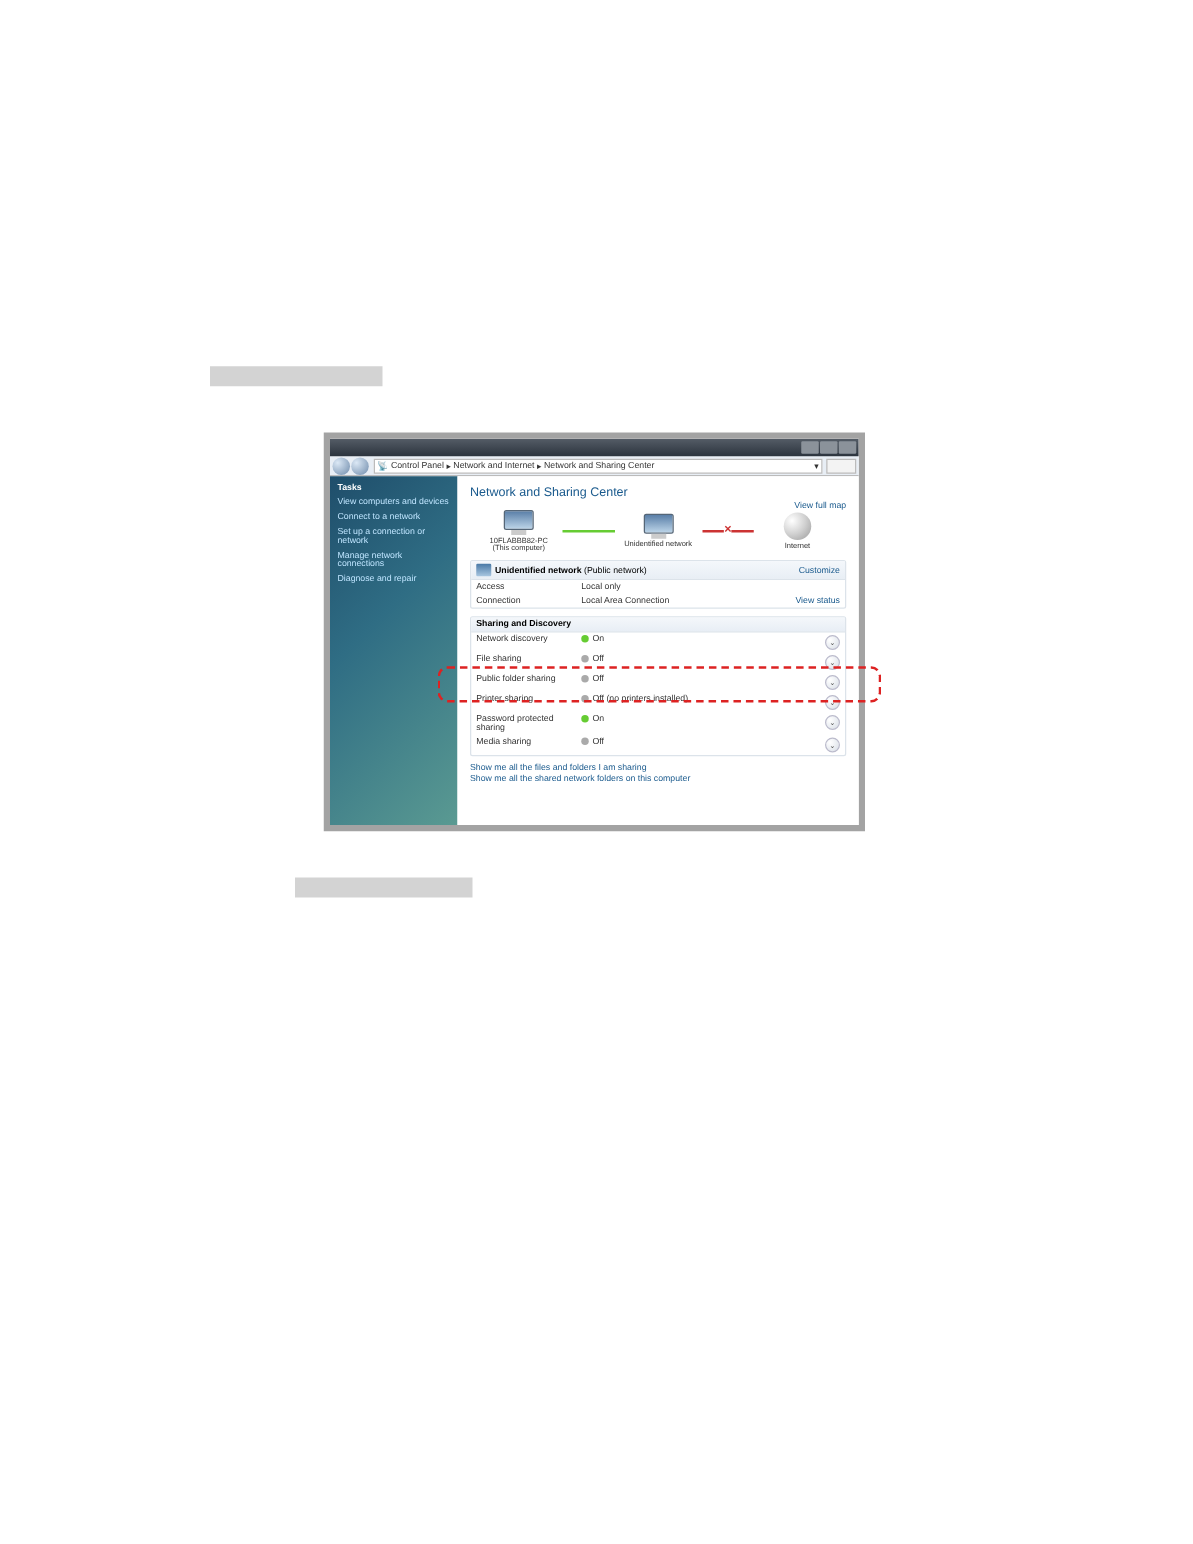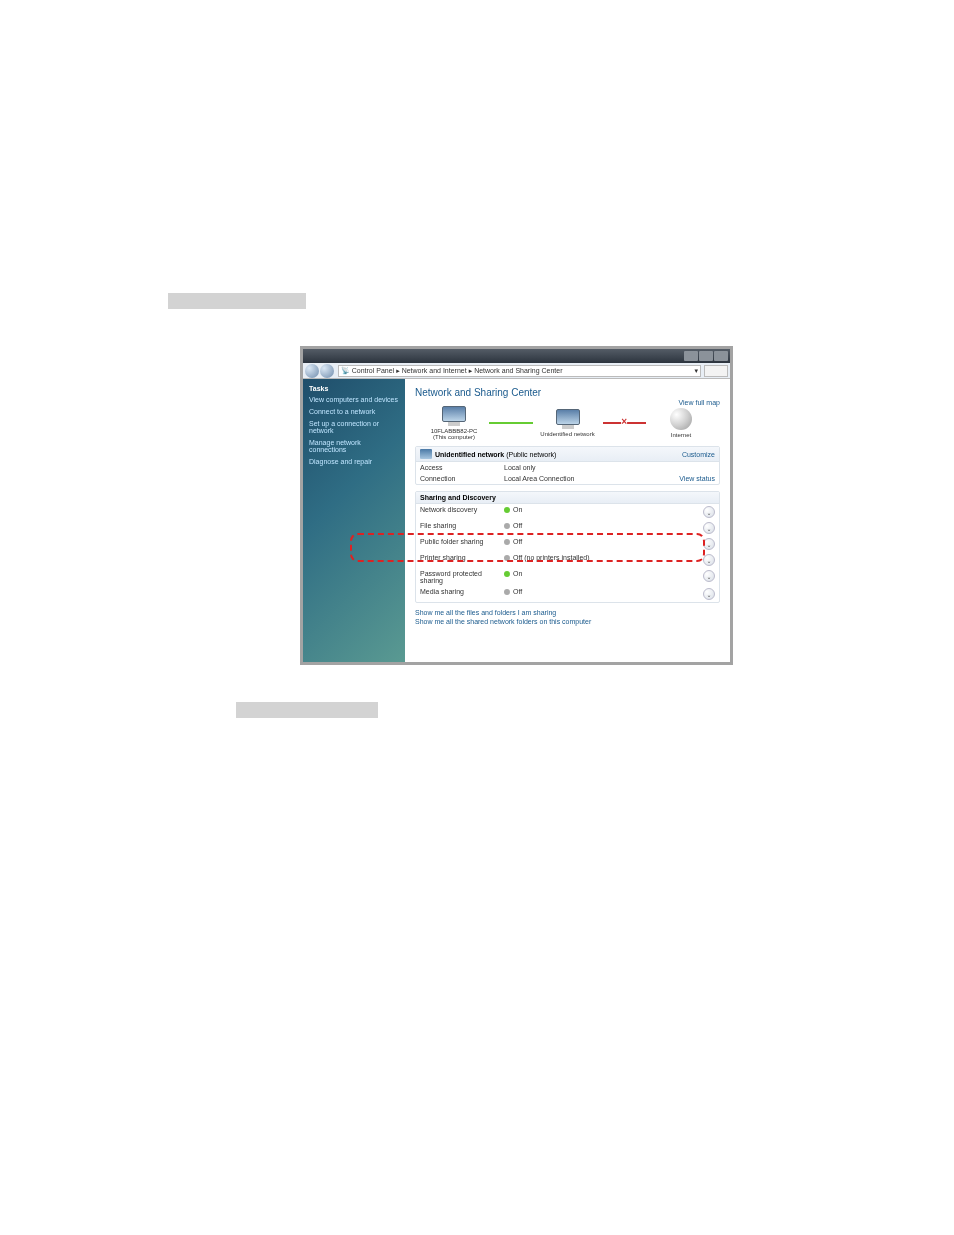--- a/index.html
+++ b/index.html
@@ -11,23 +11,22 @@
     position: relative;
   }
   .gray-bar-1 { position: absolute; left: 168px; top: 293px; width: 138px; height: 16px; background: #d3d3d3; }
   .gray-bar-2 { position: absolute; left: 236px; top: 702px; width: 142px; height: 16px; background: #d3d3d3; }
 
   .window {
     position: absolute;
     left: 259px; top: 346px;
     width: 433px; height: 319px;
     background: #fff;
-    border: 3px solid #a3a3a3;
+    border: 5px solid #a3a3a3;
     overflow: hidden;
-    margin-left: 41px;
   }
   .titlebar {
     height: 14px;
     background: linear-gradient(#545c66, #2c343e);
     position: relative;
   }
   .wnd-ctrl { position:absolute; right:2px; top:2px; display:flex; gap:1px; }
   .wnd-btn { width:14px; height:10px; background:#8b929a; border-radius:1px; }
   .addrbar {
     height: 16px;

